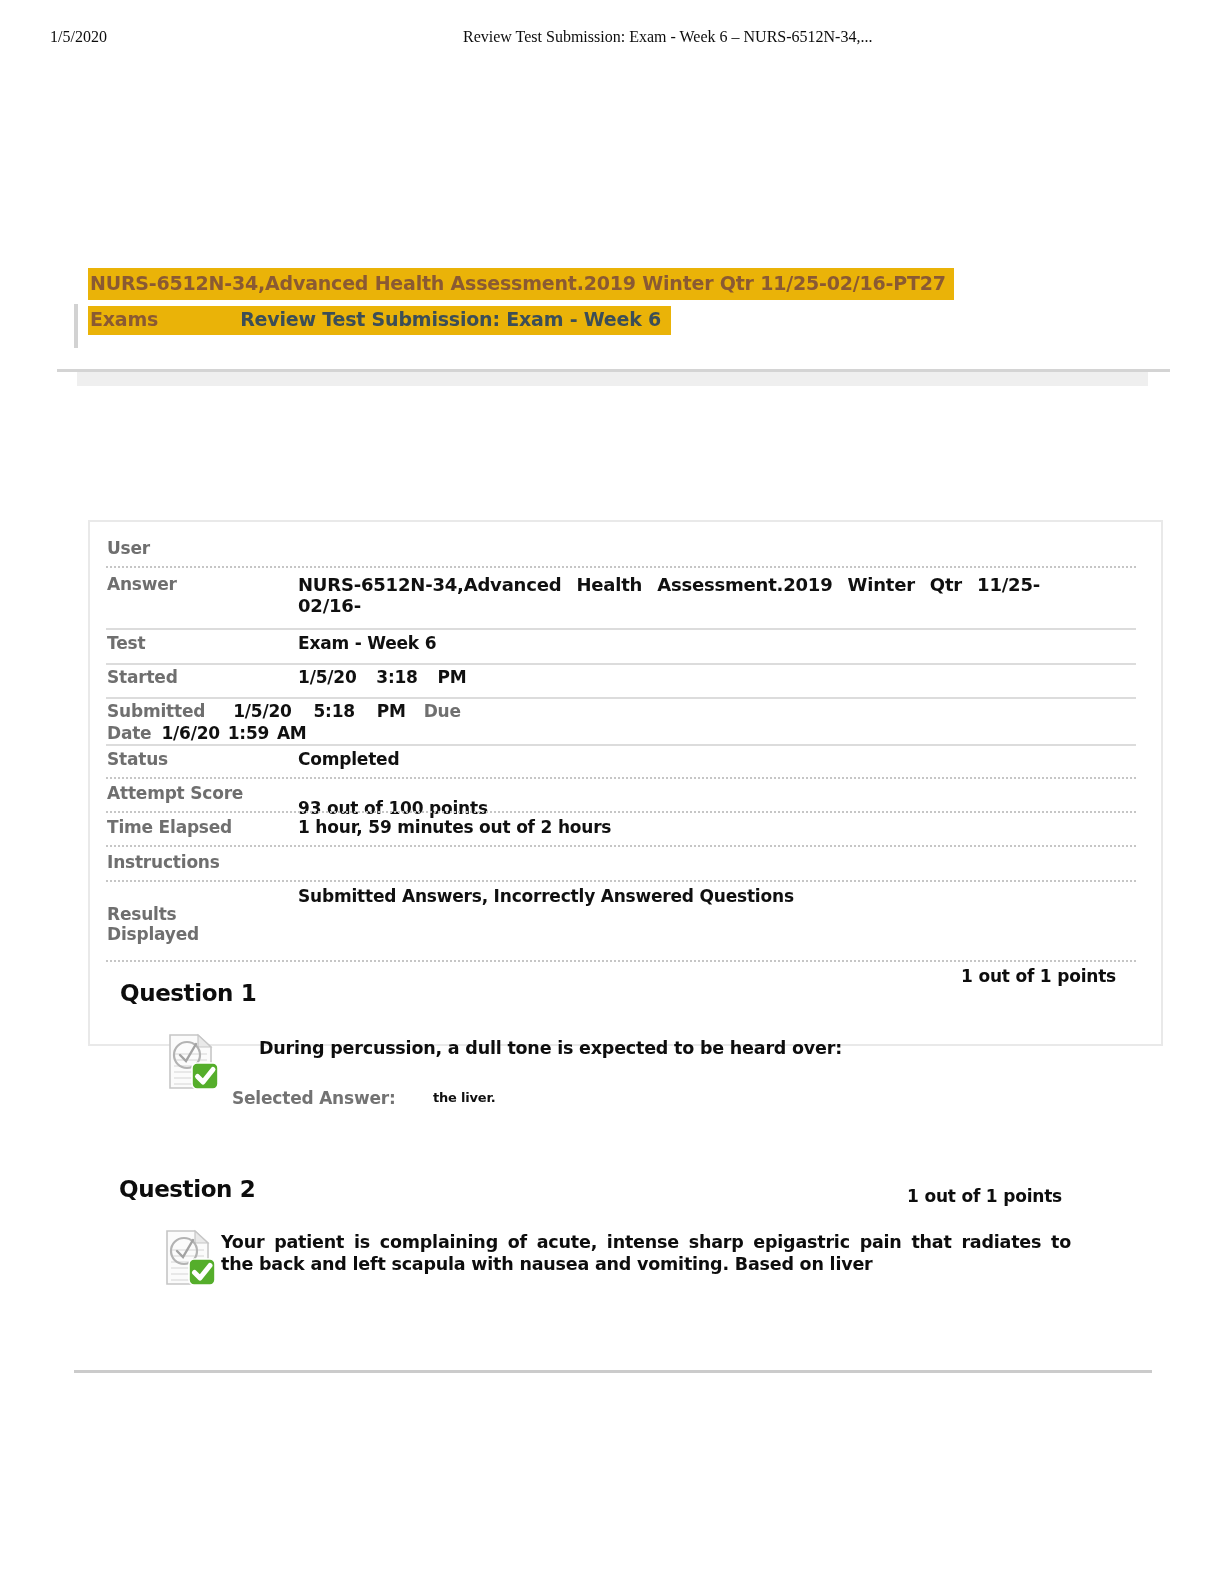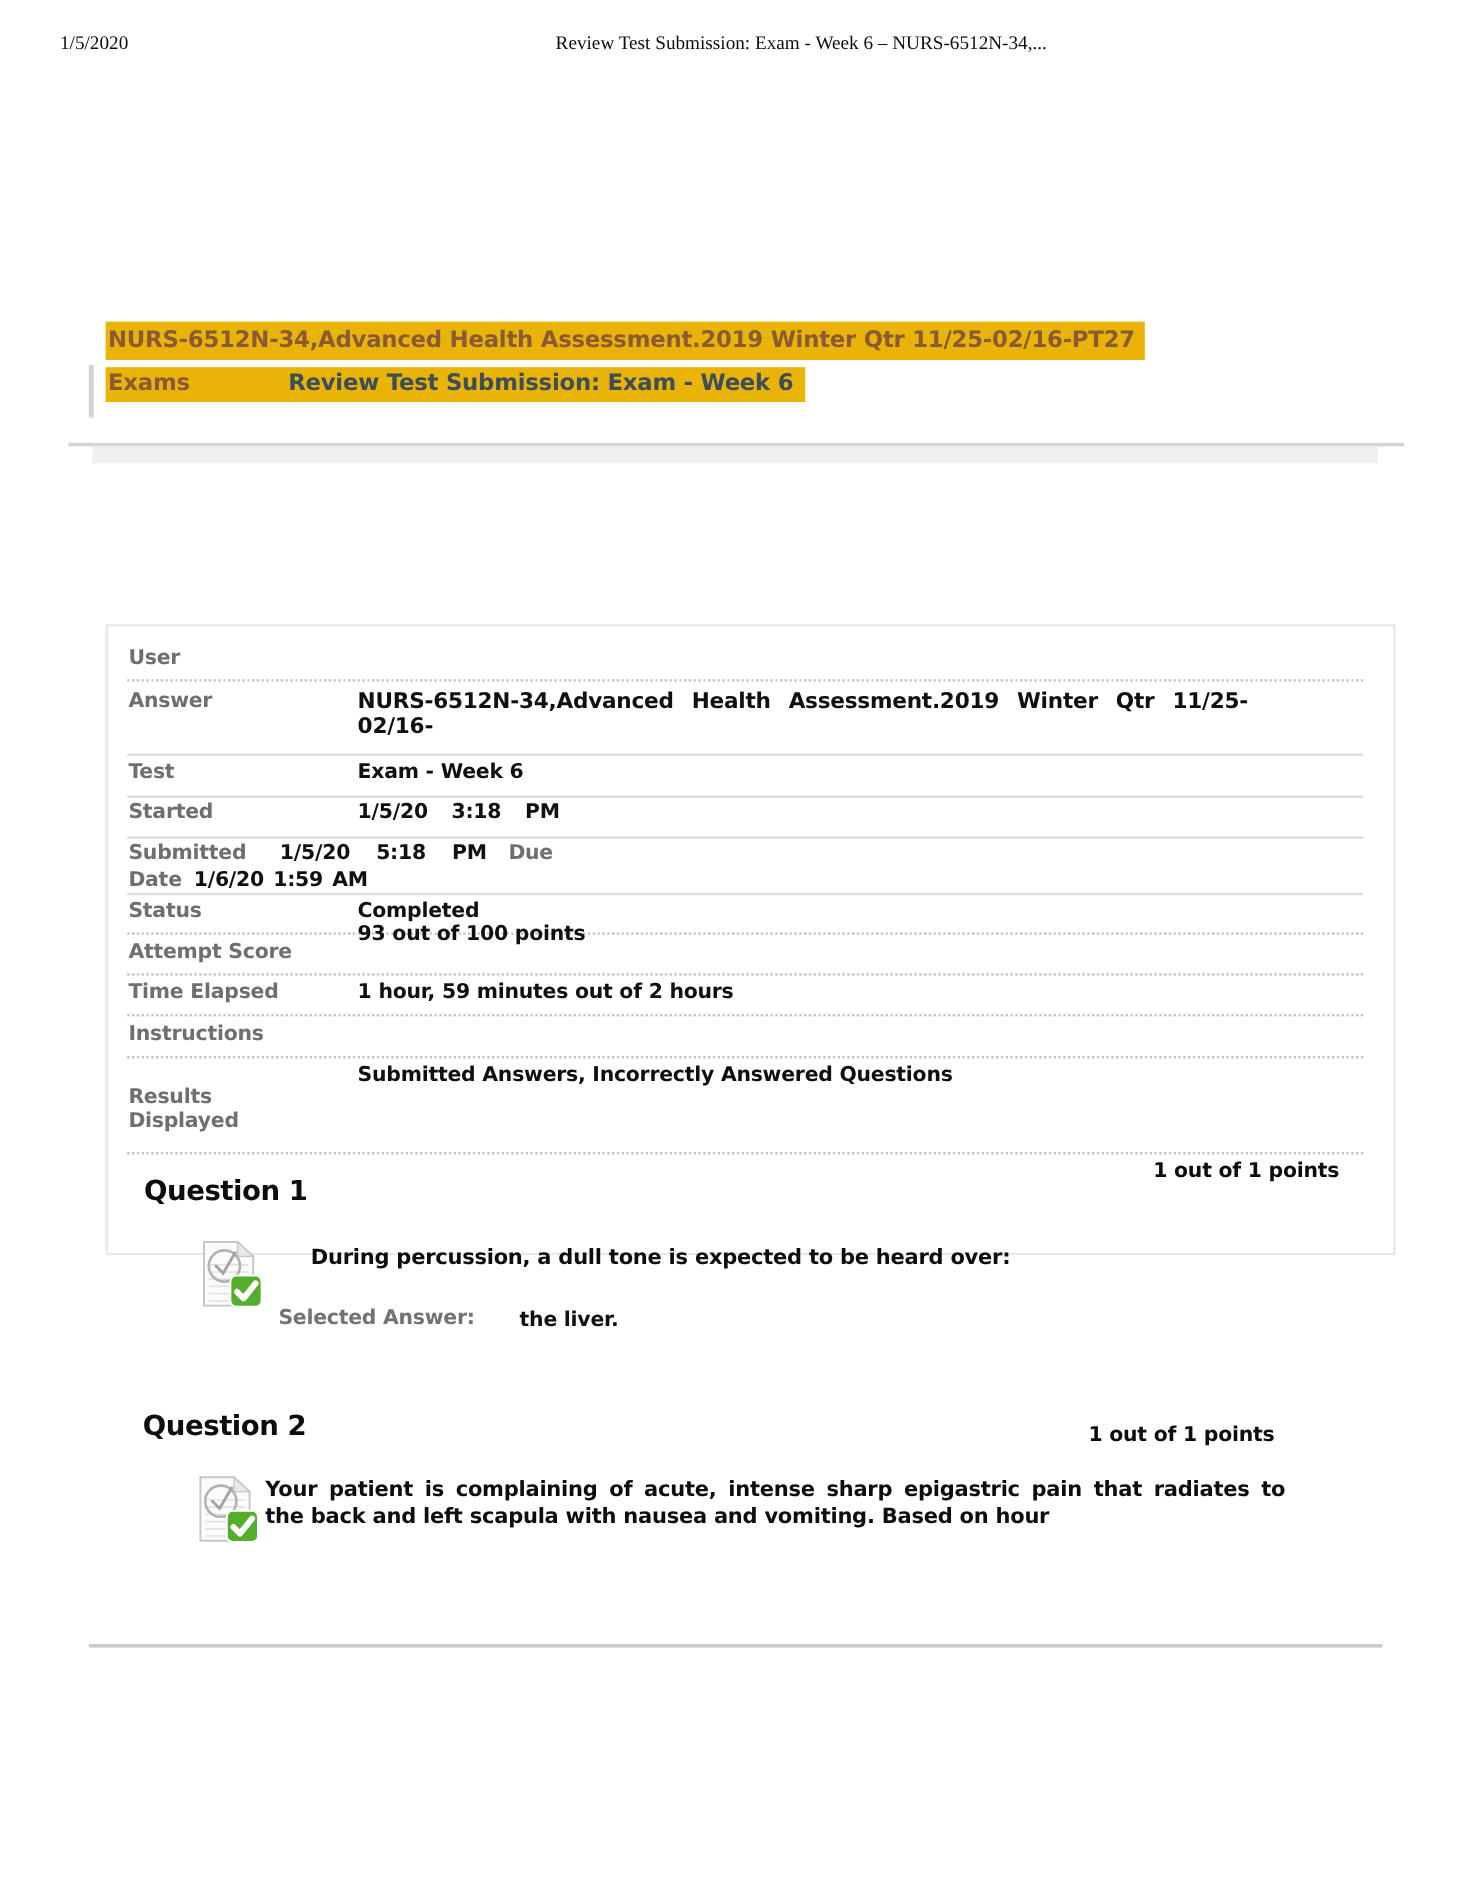--- a/index.html
+++ b/index.html
@@ -49,21 +49,21 @@
 
   .instr-val { position:absolute; left:208px; top:327px; width:810px; font-size:13.5px; font-weight:700; color:#101010; white-space:nowrap; letter-spacing:-0.1px; }
   .results-lbl { position:absolute; left:17px; top:382px; font-size:17px; font-weight:700; color:#6f6f6f; line-height:20px; letter-spacing:-0.2px; }
 
   .points { font-size:17px; font-weight:700; color:#0d0d0d; letter-spacing:-0.2px; white-space:nowrap; }
   .q-heading { font-size:23px; font-weight:700; color:#0d0d0d; letter-spacing:-0.4px; white-space:nowrap; }
   .q-text { font-size:17.5px; font-weight:700; color:#0d0d0d; letter-spacing:-0.2px; line-height:21.5px; }
   .q2-text { width:850px; }
   .q2-text .l1 { text-align:justify; text-align-last:justify; }
   .sel-lbl { font-size:17px; font-weight:700; color:#737373; letter-spacing:-0.2px; white-space:nowrap; }
-  .sel-val { font-size:17px; font-weight:700; color:#101010; letter-spacing:-0.2px; white-space:nowrap; }
+  .sel-val { font-size:13px; font-weight:700; color:#101010; letter-spacing:-0.2px; white-space:nowrap; }
 
   .rule-bottom { left:74px; top:1370px; width:1078px; height:3px; background:#cbcbcb; }
 
   .qicon { width:57px; height:59px; }
 </style>
 </head>
 <body>
 
 <div class="abs print-hdr" style="left:50px; top:28px;">1/5/2020</div>
 <div class="abs print-hdr" style="left:463px; top:28px;">Review Test Submission: Exam - Week 6 – NURS-6512N-34,...</div>
@@ -100,21 +100,21 @@
   <div class="submitted-block"><span class="g">Submitted</span><span class="b sub-val">1/5/20 5:18 PM</span><span class="g due-l">Due</span><br>
     <span class="g">Date</span><span class="b date-val">1/6/20 1:59 AM</span>
   </div>
   <div class="sep solid" style="top:222px;"></div>
 
   <div class="row-lbl" style="top:227px;">Status</div>
   <div class="row-val" style="top:227px;">Completed</div>
   <div class="sep dotted" style="top:255px;"></div>
 
   <div class="row-lbl" style="top:261px;">Attempt Score</div>
-  <div class="row-val" style="top:246px;">93 out of 100 points</div>
+  <div class="row-val" style="top:276px;">93 out of 100 points</div>
   <div class="sep dotted" style="top:289px;"></div>
 
   <div class="row-lbl" style="top:295px;">Time Elapsed</div>
   <div class="row-val" style="top:295px;">1 hour, 59 minutes out of 2 hours</div>
   <div class="sep dotted" style="top:323px;"></div>
 
   <div class="row-lbl" style="top:330px;">Instructions</div>
   <div class="sep dotted" style="top:358px;"></div>
 
   <div class="row-val" style="top:364px;">Submitted Answers, Incorrectly Answered Questions</div>
@@ -162,16 +162,16 @@
     <line x1="9" y1="46" x2="42" y2="46"></line>
       <line x1="9" y1="52" x2="42" y2="52"></line>
   </g>
   <circle cx="22" cy="23" r="13" fill="none" stroke="#b3b3b3" stroke-width="2.2"></circle>
   <path d="M15 23 L21 29 L31 12" fill="none" stroke="#a3a3a3" stroke-width="2.4" stroke-linecap="round"></path>
   <rect x="27" y="31" width="26" height="26" rx="5" fill="#55ae2b" stroke="#ffffff" stroke-width="1.6"></rect>
   <path d="M32.5 44.5 L38 50 L48 37.5" fill="none" stroke="#ffffff" stroke-width="5" stroke-linecap="round" stroke-linejoin="round"></path>
 </svg>
 <div class="abs q-text q2-text" style="left:221px; top:1232px;">
   <div class="l1">Your patient is complaining of acute, intense sharp epigastric pain that radiates to</div>
-  <div class="l2">the back and left scapula with nausea and vomiting. Based on hour</div>
+  <div class="l2">the back and left scapula with nausea and vomiting. Based on liver</div>
 </div>
 
 <div class="abs rule-bottom"></div>
 
 </body></html>

